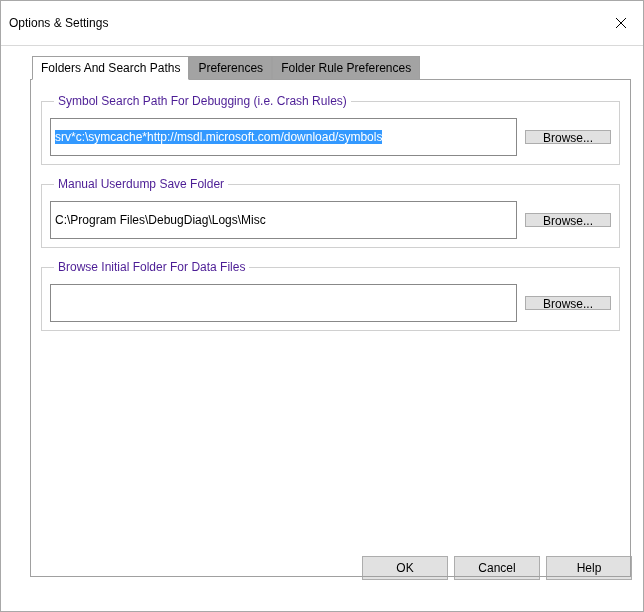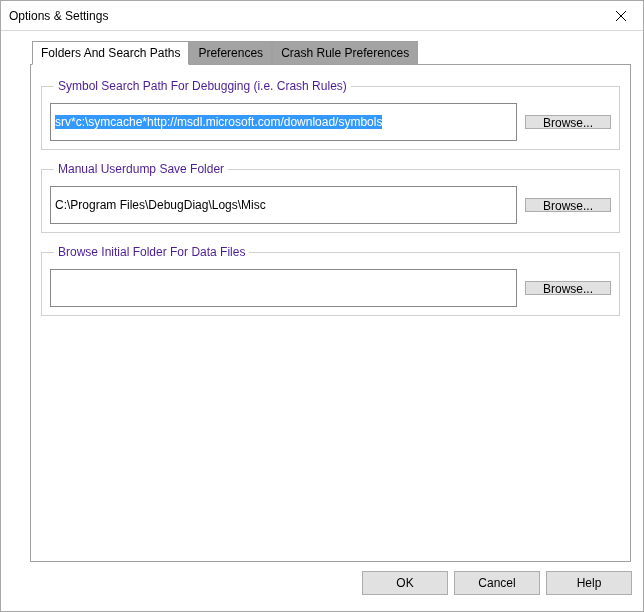--- a/index.html
+++ b/index.html
@@ -8,21 +8,21 @@
     padding: 0;
     font-family: "Segoe UI", Tahoma, sans-serif;
     font-size: 12px;
     background: #ffffff;
     width: 644px;
     height: 612px;
     overflow: hidden;
     border: 1px solid #a8a8a8;
   }
   .titlebar {
-    height: 30px;
+    height: 45px;
     background: #ffffff;
     border-bottom: 1px solid #d9d9d9;
     display: flex;
     align-items: center;
     padding: 0 0 0 8px;
   }
   .titlebar-title {
     flex: 1;
     font-size: 12px;
     color: #000;
@@ -130,21 +130,21 @@
   }
   .footer {
     height: 42px;
     border-top: 0;
     display: flex;
     justify-content: flex-end;
     align-items: center;
     padding: 0 12px;
     gap: 6px;
     position: absolute;
-    bottom: 8px;
+    bottom: 23px;
     right: 0;
     left: 0;
   }
   .footer .btn {
     min-width: 86px;
     height: 24px;
   }
   .close-x svg { display:block; }
 </style>
 </head>
@@ -163,21 +163,21 @@
 <div class="content">
 
   <div class="tabs">
     <div class="tab active">
       <span>Folders And Search Paths</span>
     </div>
     <div class="tab">
       <span>Preferences</span>
     </div>
     <div class="tab">
-      <span>Crash Rule Preferences</span>
+      <span>Folder Rule Preferences</span>
     </div>
   </div>
 
   <div class="tab-panel">
 
     <fieldset class="group">
       <legend>Symbol Search Path For Debugging   (i.e. Crash Rules)</legend>
       <div class="row">
         <div class="input-wrap">
           <span class="seltext">srv*c:\symcache*http://msdl.microsoft.com/download/symbols</span>

